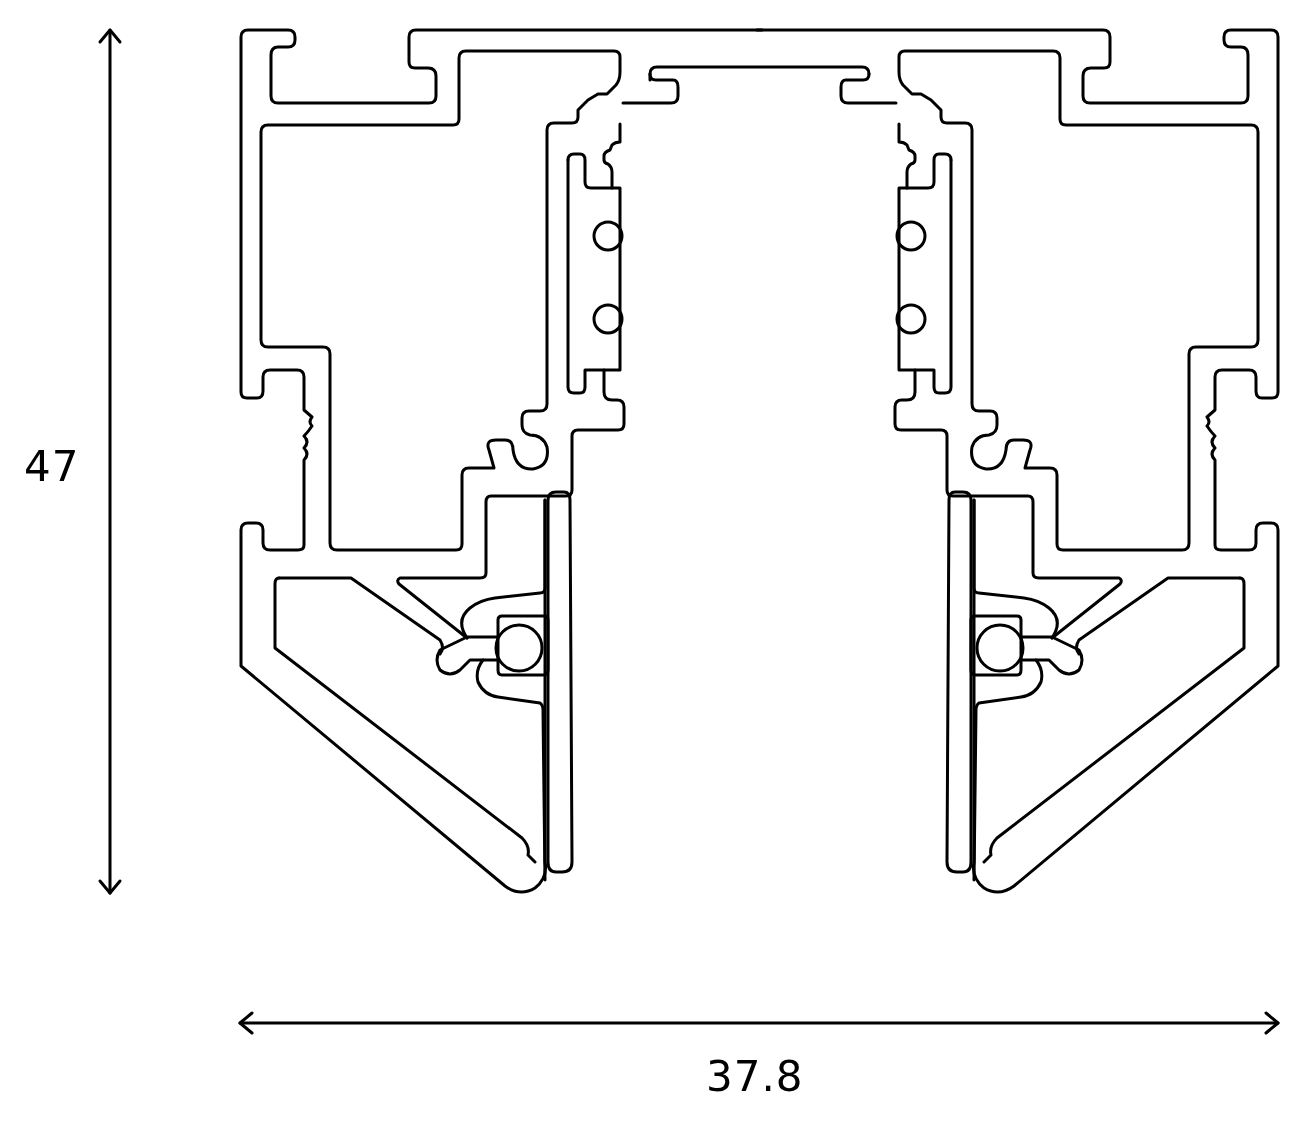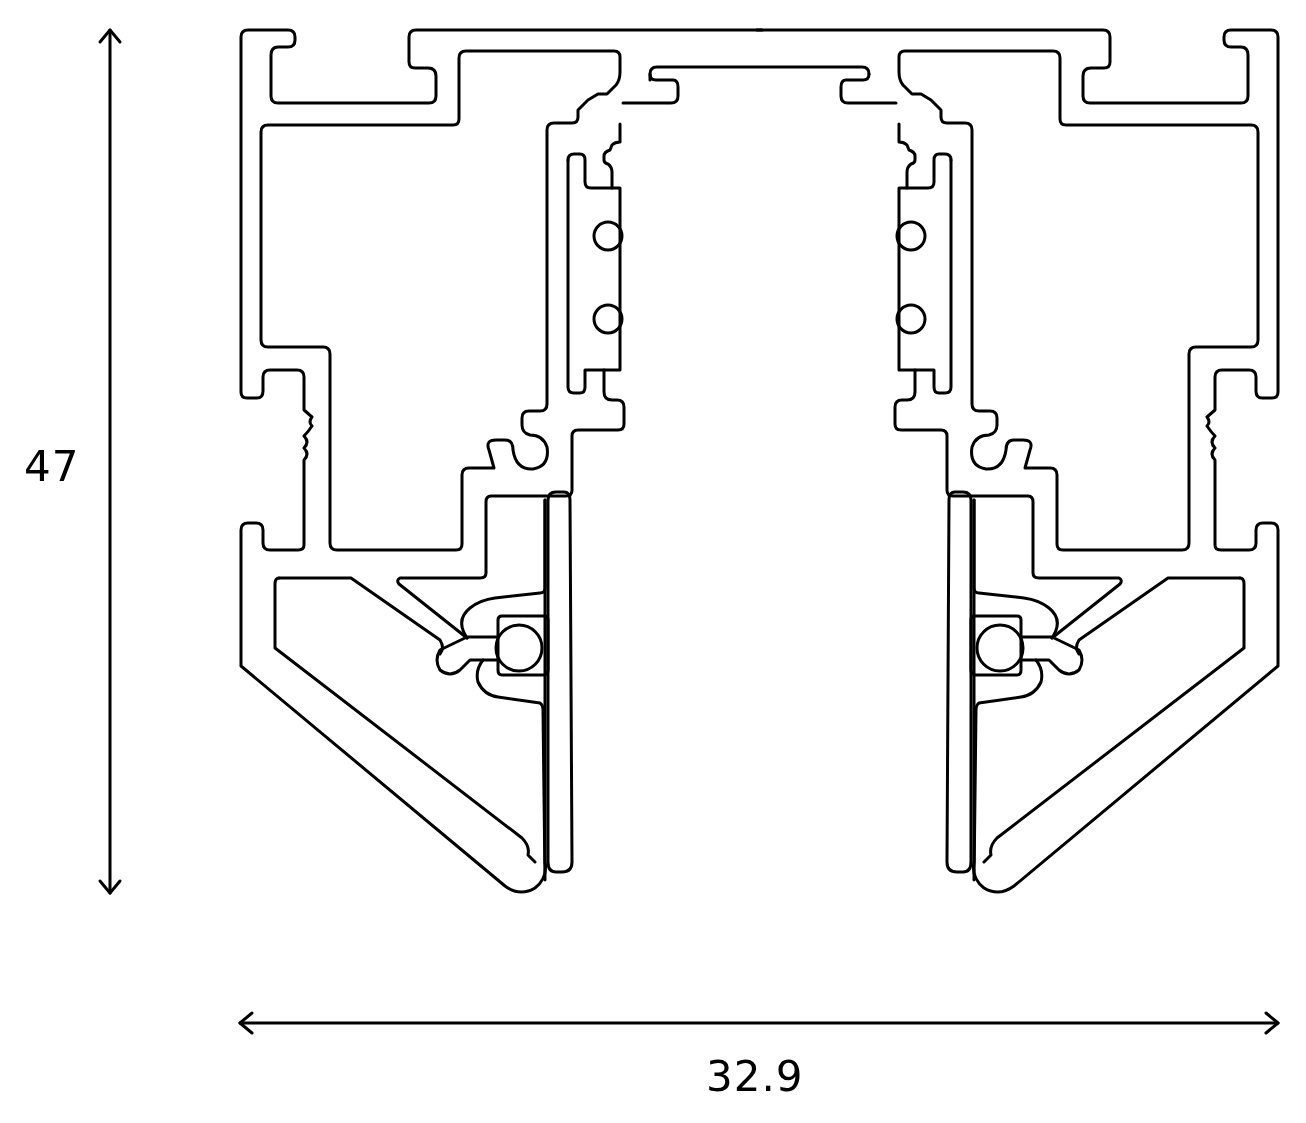--- a/index.html
+++ b/index.html
@@ -75,13 +75,13 @@
 
   <path class="outline" d="
     M 650 74 Q 650 80 656 80 L 673 80 Q 678 80 678 87 L 678 96 Q 678 103 671 103 L 623 103"></path>
   <path class="outline" d="
     M 869 74 Q 869 80 863 80 L 846 80 Q 841 80 841 87 L 841 96 Q 841 103 848 103 L 896 103"></path>
   <path class="outline" d="
     M 650 74 L 650 80 M 650 74 Q 650 67 657 67 L 862 67 Q 869 67 869 74"></path>
 </svg>
 
 <div class="dim-label" id="height-label">47</div>
-<div class="dim-label" id="width-label">32.9</div>
+<div class="dim-label" id="width-label">37.8</div>
 
 </body></html>

